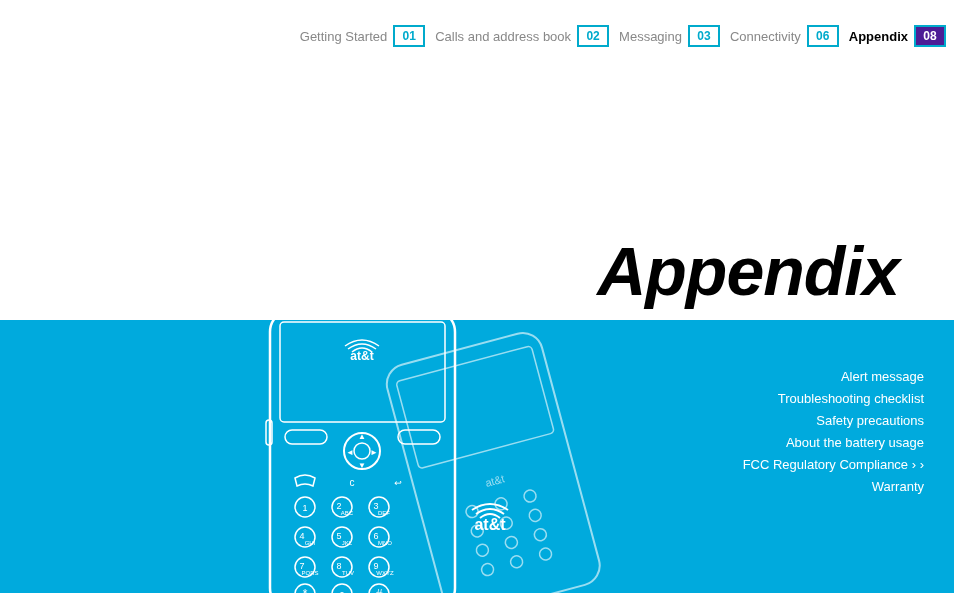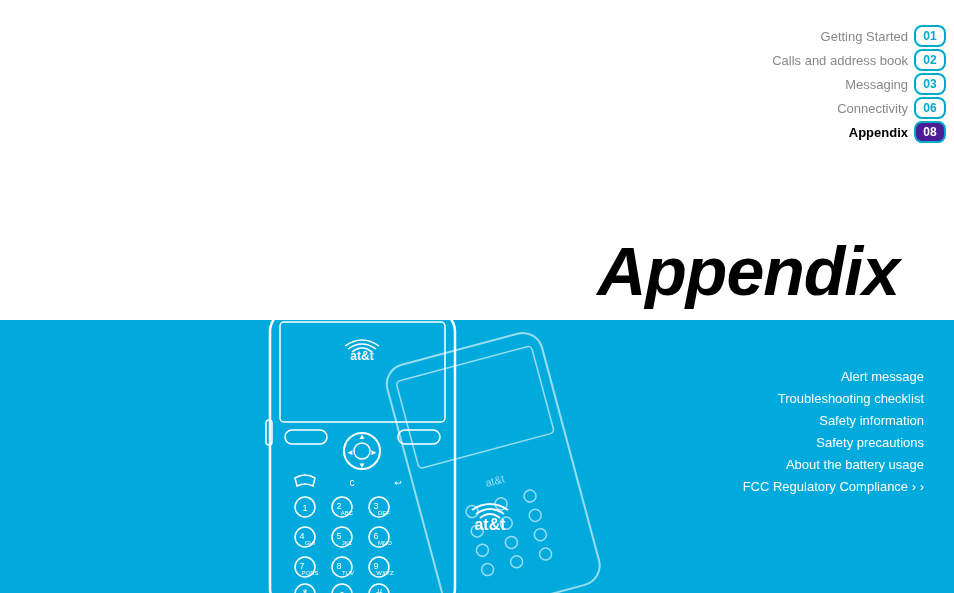--- a/index.html
+++ b/index.html
@@ -21,21 +21,21 @@
       height: 320px;
       background: #fff;
     }
 
     
     .nav-menu {
       position: absolute;
       top: 25px;
       right: 0;
       display: flex;
-      flex-direction: column;
+      flex-direction: row;
       gap: 2px;
     }
 
     .nav-item {
       display: flex;
       align-items: center;
       justify-content: flex-end;
       gap: 6px;
       padding-right: 8px;
     }
@@ -50,21 +50,21 @@
       font-weight: bold;
       color: #000;
     }
 
     .nav-badge {
       display: inline-flex;
       align-items: center;
       justify-content: center;
       width: 32px;
       height: 22px;
-      border-radius: 8px;
+      border-radius: 0;
       font-size: 12px;
       font-weight: bold;
       color: #00aacc;
       border: 2px solid #00aacc;
       background: #fff;
     }
 
     .nav-item.active .nav-badge {
       background: #4c1d95;
       color: #fff;
@@ -252,18 +252,18 @@
         <path d="M-10,-12 Q0,-20 10,-12" fill="none" stroke="#fff" stroke-width="2"></path>
         <path d="M-14,-16 Q0,-26 14,-16" fill="none" stroke="#fff" stroke-width="2"></path>
         <path d="M-18,-20 Q0,-32 18,-20" fill="none" stroke="#fff" stroke-width="2"></path>
       </g>
     </svg>
   </div>
 
   <div class="content-list">
   <div class="content-item">Alert message</div>
       <div class="content-item">Troubleshooting checklist</div>
-      <div class="content-item">Safety information</div>
       <div class="content-item">Safety precautions</div>
       <div class="content-item">About the battery usage</div>
       <div class="content-item has-arrow">FCC Regulatory Compliance ›</div>
+      <div class="content-item">Warranty</div>
     </div>
 </div>
 
 </body></html>

